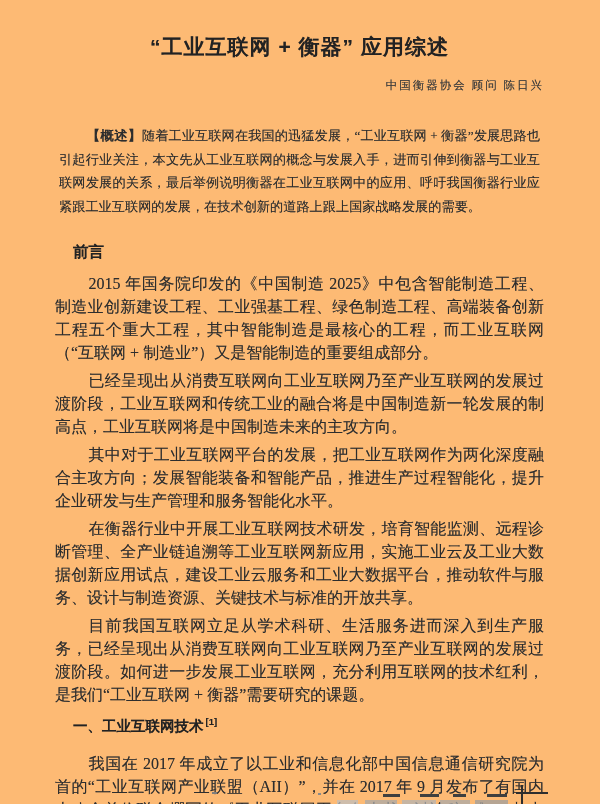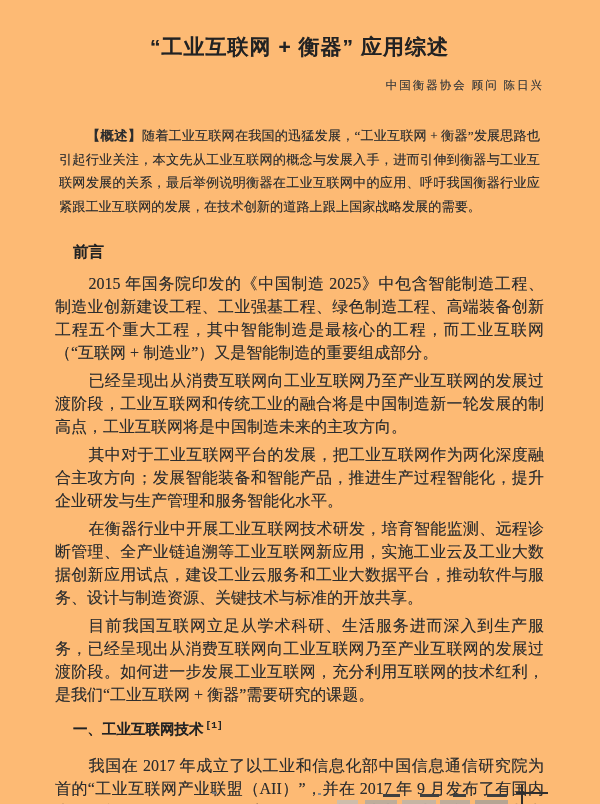--- a/index.html
+++ b/index.html
@@ -48,27 +48,27 @@
     padding-left:18px;
     font-family:Liberation Mono, monospace;
     font-weight:bold;
     font-size:15.5px;
     color:#222;
     line-height:20px;
   }
   .body-text { font-size:16px; line-height:23px; text-align:justify; }
   .body-text p { margin:0 0 5px 0; text-indent:2.1em; }
   .section-heading {
-    margin:6px 0 10px 0;
+    margin:6px 0 16px 0;
     padding-left:18px;
-    font-family:Liberation Mono, monospace;
+    font-family:Liberation Sans, sans-serif;
     font-weight:bold;
     font-size:14.5px;
     color:#222;
-    line-height:28px;
+    line-height:20px;
   }
   .section-heading sup { font-size:9.5px; font-weight:bold; margin-left:2px; }
   
   .artifact { position:absolute; }
   .dash { background:#3f3f3f; height:2.5px; top:794px; }
   .dash.d0 { left:212px; width:5px;  height:1.5px; top:792px; background:#7d7d7d; }
   .dash.dot{ left:318px; width:3px;  height:2px;   top:793px; background:#8a8a8a; }
   .dash.d1 { left:383px; width:17px; }
   .dash.d2 { left:420px; width:19px; }
   .dash.d3 { left:453px; width:13px; }

